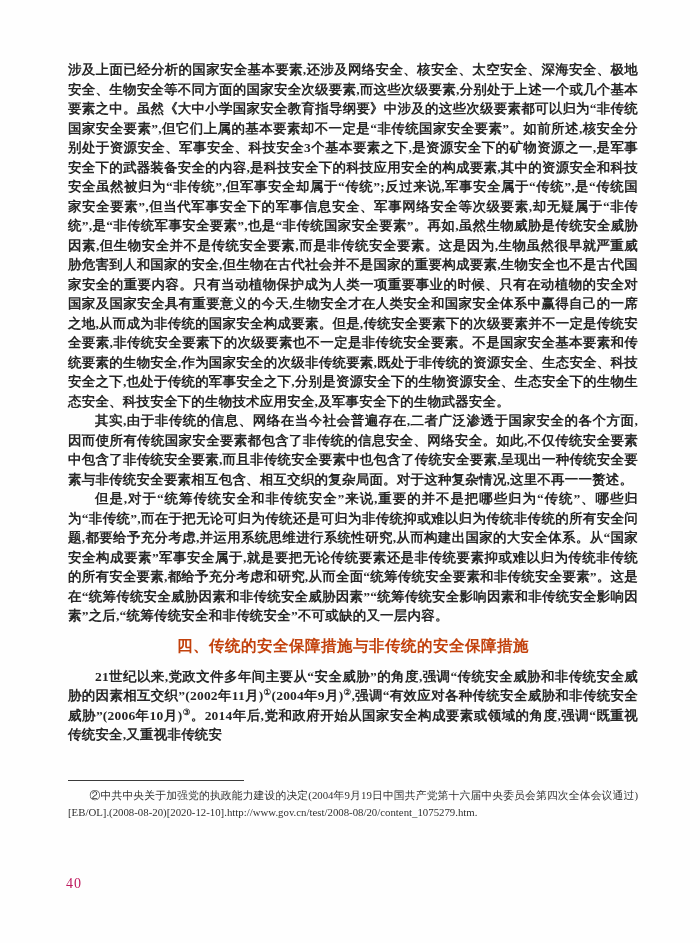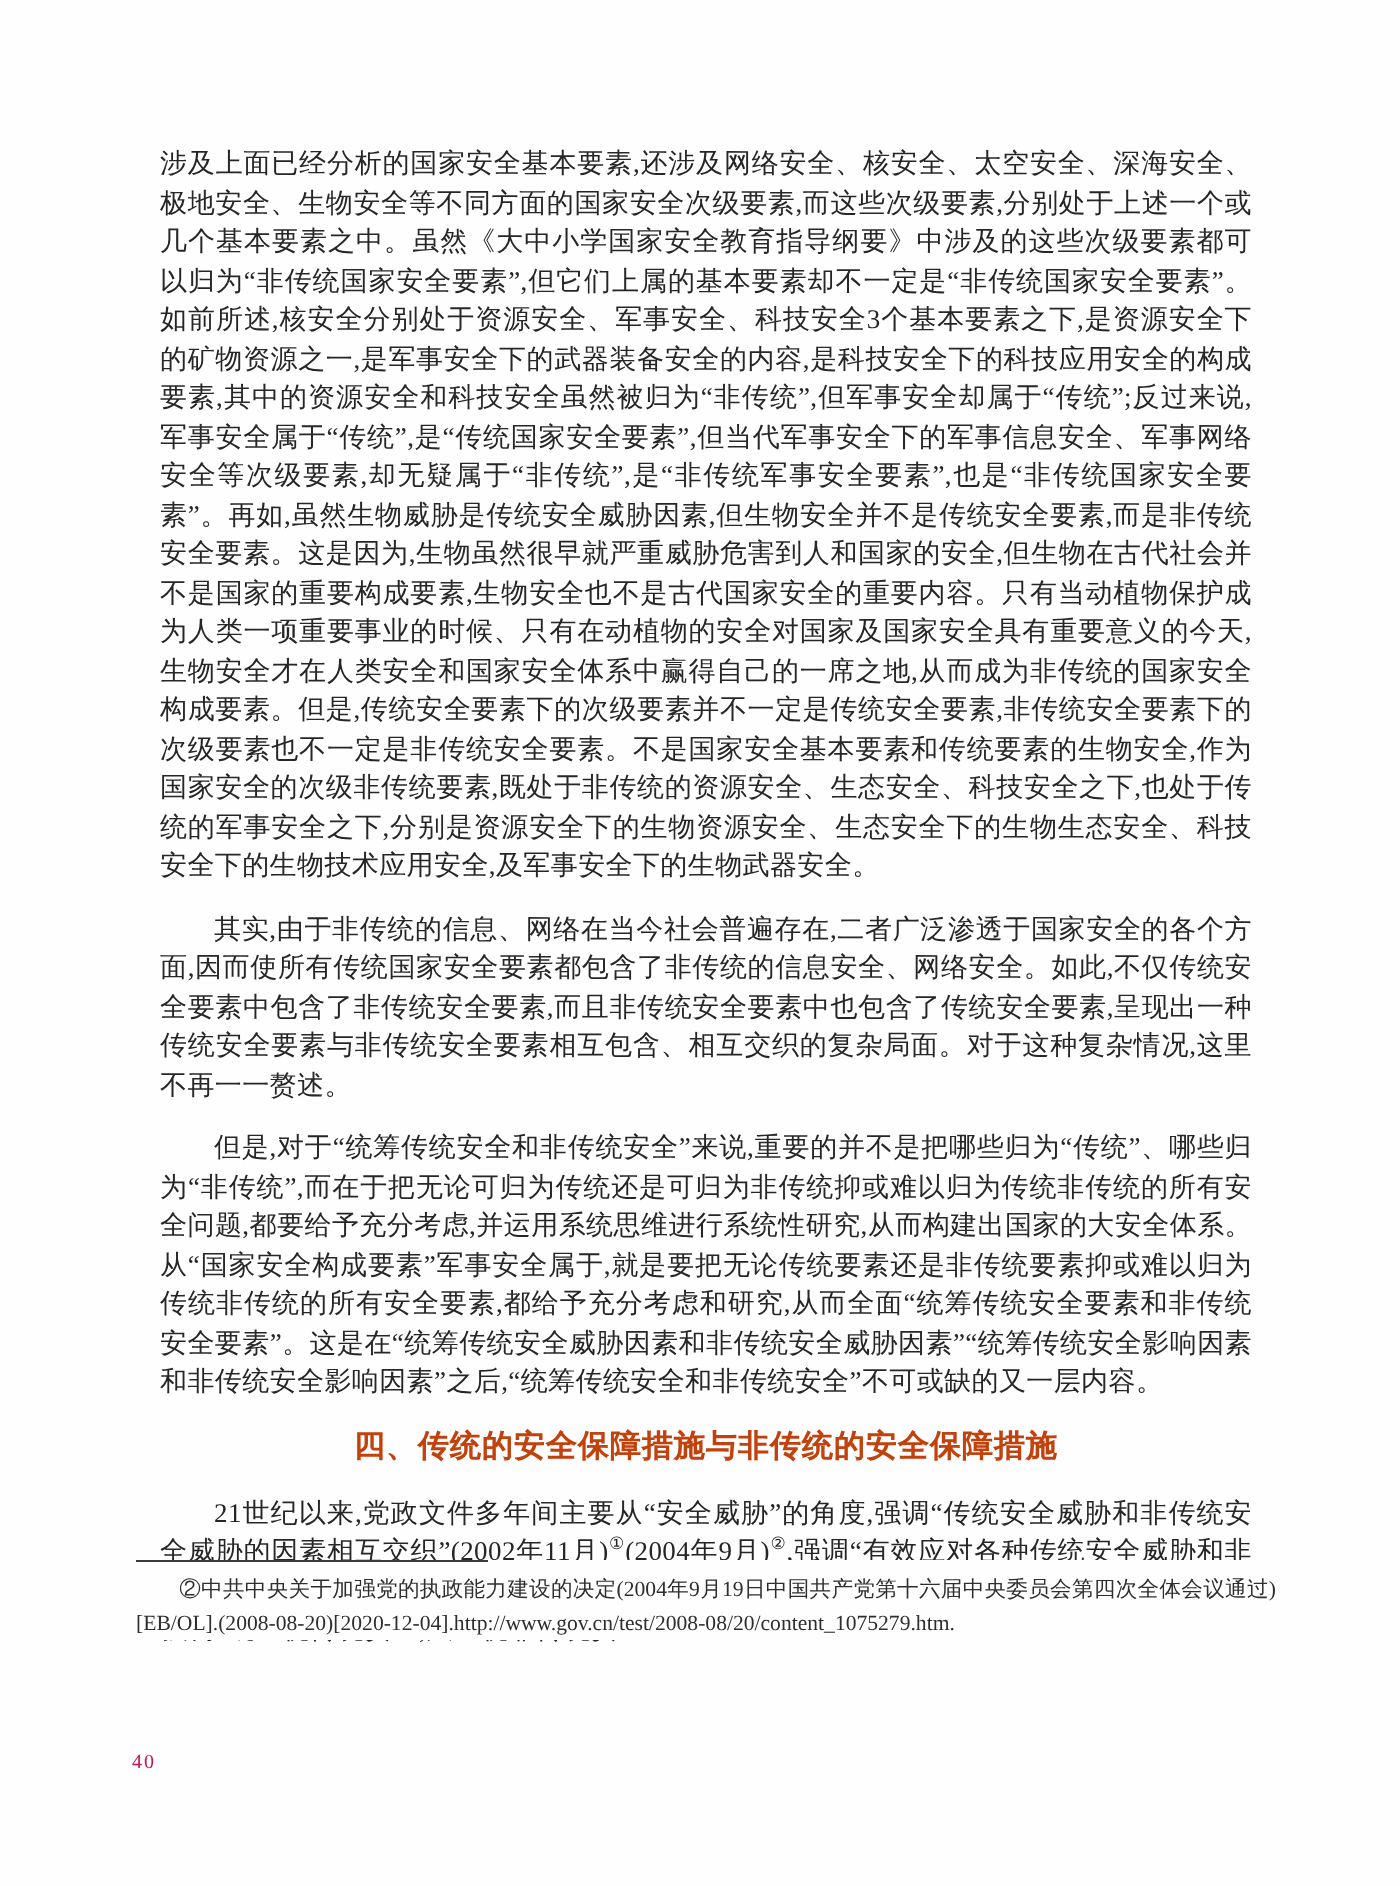--- a/index.html
+++ b/index.html
@@ -16,27 +16,28 @@
     color: #262626;
     overflow: hidden;
   }
   .text-block {
     position: absolute;
     left: 68px;
     top: 60px;
     width: 570px;
   }
   .para {
-    margin: 12px;
+    margin: 0;
     font-size: 13.5px;
     line-height: 19.5px;
     text-align: justify;
     text-justify: inter-ideograph;
     text-indent: 2em;
     letter-spacing: 0.2px;
+    font-weight: bold;
   }
   .para.no-indent {
     text-indent: 0;
   }
   .para sup {
     font-size: 8.5px;
     line-height: 0;
     vertical-align: super;
   }
   .section-heading {
@@ -68,21 +69,21 @@
     line-height: 16.6px;
     text-align: justify;
     text-justify: inter-ideograph;
     text-indent: 2em;
     color: #2e2e2e;
   }
   .page-number {
     position: absolute;
     left: 66px;
     top: 876px;
-    font-size: 10px;
+    font-size: 14px;
     color: #be185d;
     letter-spacing: 1px;
   }
 </style>
 </head>
 <body>
 
 <div class="page">
 
   <div class="text-block">
@@ -97,19 +98,19 @@
 
 
     <p class="para"><span>21世纪以来,党政文件多年间主要从“安全威胁”的角度,强调“传统安全威胁和非传统安全威胁的因素相互交织”(2002年11月)</span><sup>①</sup><span>(2004年9月)</span><sup>②</sup><span>,强调“有效应对各种传统安全威胁和非传统安全威胁”(2006年10月)</span><sup>③</sup><span>。2014年后,党和政府开始从国家安全构成要素或领域的角度,强调“既重视传统安全,又重视非传统安</span></p>
 
   </div>
 
   <div class="footnote-area">
     <div class="fn-rule"></div>
 
 
-    <p class="fn"><span class="fn-marker">②</span><span>中共中央关于加强党的执政能力建设的决定(2004年9月19日中国共产党第十六届中央委员会第四次全体会议通过)[EB/OL].(2008-08-20)[2020-12-04].http://www.gov.cn/test/2008-08/20/content_1075279.htm.</span></p>
+    <p class="fn"><span class="fn-marker">②</span><span>中共中央关于加强党的执政能力建设的决定(2004年9月19日中国共产党第十六届中央委员会第四次全体会议通过)[EB/OL].(2008-08-20)[2020-12-10].http://www.gov.cn/test/2008-08/20/content_1075279.htm.</span></p>
 
   </div>
 
   <div class="page-number">40</div>
 
 </div>
 
 </body></html>

